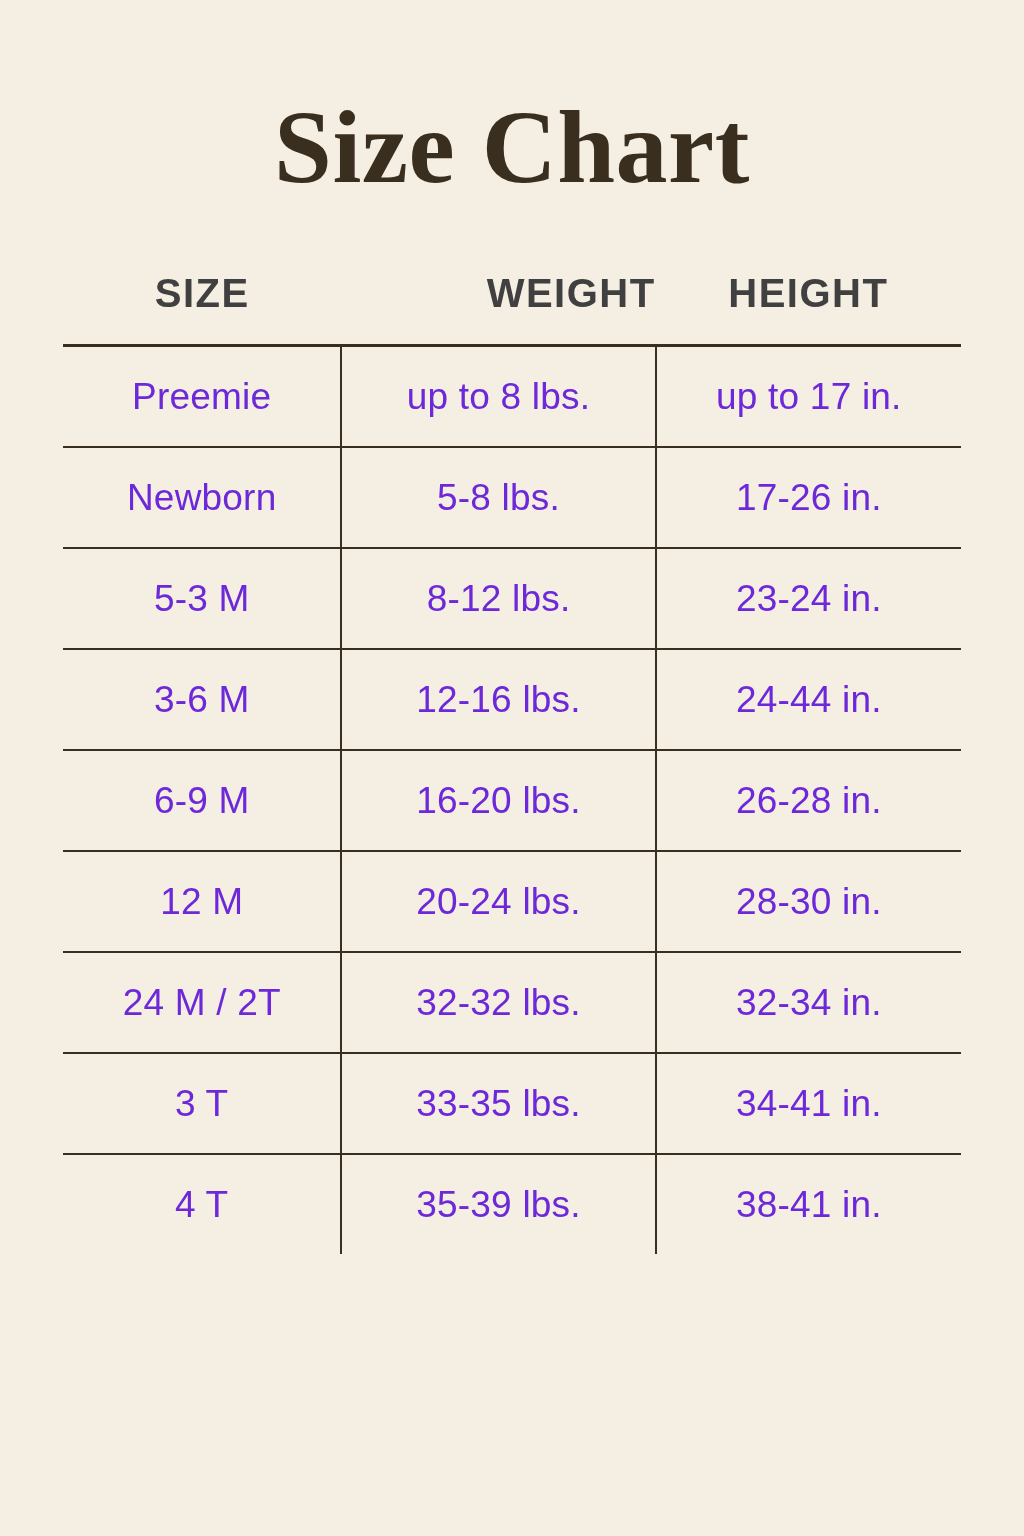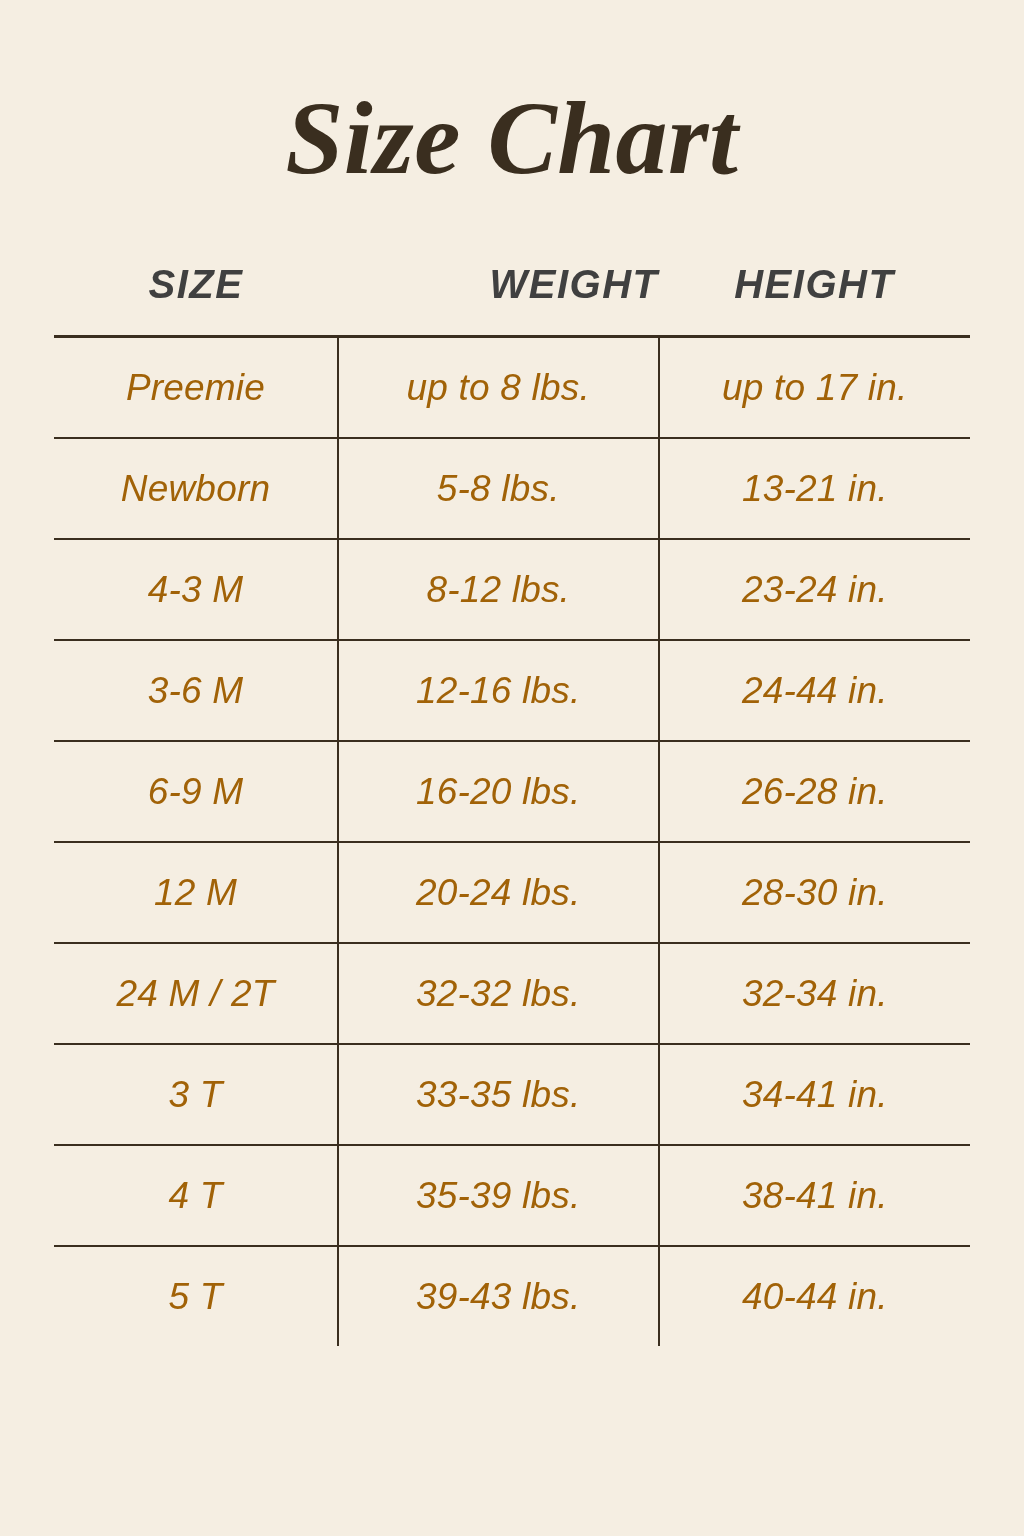--- a/index.html
+++ b/index.html
@@ -12,22 +12,21 @@
     background: #f5eee2;
     font-family: "Liberation Sans", sans-serif;
     color: #3b2f1e;
     overflow: hidden;
   }
   .page {
     position: relative;
     width: 1024px;
     height: 1536px;
     box-sizing: border-box;
-    padding: 4px;
-    font-style: italic;
+    padding: 13px;
   }
   .title {
     font-family: "Liberation Serif", serif;
     font-weight: bold;
     font-size: 104px;
     line-height: 1;
     text-align: center;
     color: #3a2e1f;
     margin: 0;
     padding-top: 82px;
@@ -55,21 +54,21 @@
   table.size-table thead tr {
     border-bottom: 3px solid #3a2e1f;
   }
   table.size-table th:nth-child(1) { width: 31%; }
   table.size-table th:nth-child(2) { width: 35%; text-align: right; }
   table.size-table th:nth-child(3) { width: 34%; }
 
   table.size-table tbody td {
     font-size: 37px;
     text-align: center;
-    color: #a16207;
+    color: #6d28d9;
     height: 99px;
     padding: 0;
     border-bottom: 2.5px solid #3a2e1f;
     border-right: 2.5px solid #3a2e1f;
     letter-spacing: 0.2px;
   }
   table.size-table tbody td:last-child {
     border-right: none;
   }
   table.size-table thead th {
@@ -97,24 +96,24 @@
       </thead>
       <tbody>
         <tr>
           <td>Preemie</td>
           <td>up to 8 lbs.</td>
           <td>up to 17 in.</td>
         </tr>
         <tr>
           <td>Newborn</td>
           <td>5-8 lbs.</td>
-          <td>13-21 in.</td>
+          <td>17-26 in.</td>
         </tr>
         <tr>
-          <td>4-3 M</td>
+          <td>5-3 M</td>
           <td>8-12 lbs.</td>
           <td>23-24 in.</td>
         </tr>
         <tr>
           <td>3-6 M</td>
           <td>12-16 lbs.</td>
           <td>24-44 in.</td>
         </tr>
         <tr>
           <td>6-9 M</td>
@@ -134,22 +133,17 @@
         <tr>
           <td>3 T</td>
           <td>33-35 lbs.</td>
           <td>34-41 in.</td>
         </tr>
         <tr>
           <td>4 T</td>
           <td>35-39 lbs.</td>
           <td>38-41 in.</td>
         </tr>
-        <tr>
-          <td>5 T</td>
-          <td>39-43 lbs.</td>
-          <td>40-44 in.</td>
-        </tr>
       </tbody>
     </table>
   </div>
 
 </div>
 
 </body></html>

